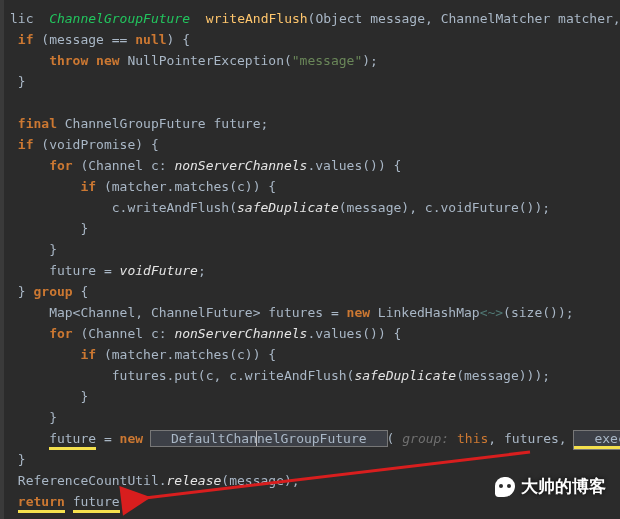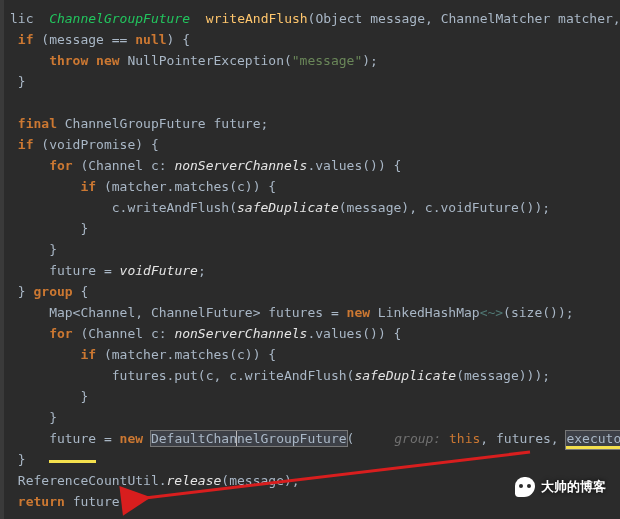--- a/index.html
+++ b/index.html
@@ -27,34 +27,34 @@
     margin: 0;
     padding: 8px 0 0 10px;
     white-space: pre;
   }
   .kw { color: #cc7832; font-weight: bold; text-align: center; }
   .kw2 { color: #cc7832; }
   .ident { color: #a9b7c6; }
   .type { color: #22c55e; font-style: italic; }
   .method-decl { color: #ffc66d; margin-left: 8px; }
   .method-call { color: #e5e5e5; font-style: italic; }
-  .paramlbl { color: #707070; font-style: italic; margin-left: 32px; }
+  .paramlbl { color: #707070; font-style: italic; }
   .str { color: #6a8759; }
   .generic { color: #507874; }
-  .ul { border-bottom: 3px solid #f4e04d; padding-bottom: 14px; }
-  .boxed { outline: 1px solid #777; background: #3d4047; padding: 0 0; }
+  .ul { border-bottom: 3px solid #f4e04d; padding-bottom: 1px; }
+  .boxed { outline: 1px solid #777; background: #3d4047; padding: 0 20px; }
   .caret { border-left: 1px solid #bbb; margin-left:-1px; }
   .arrow-layer { position: absolute; left:0; top:0; pointer-events:none; }
   .watermark {
     position: absolute;
     right: 14px;
     bottom: 22px;
     color: #fff;
     font-family: Arial, sans-serif;
-    font-size: 13px;
+    font-size: 17px;
     font-weight: bold;
     display: flex;
     align-items: center;
     gap: 6px;
     text-shadow: 0 0 4px rgba(0,0,0,0.8);
   }
   .wm-icon {
     width: 20px;
     height: 20px;
     background: #fff;

